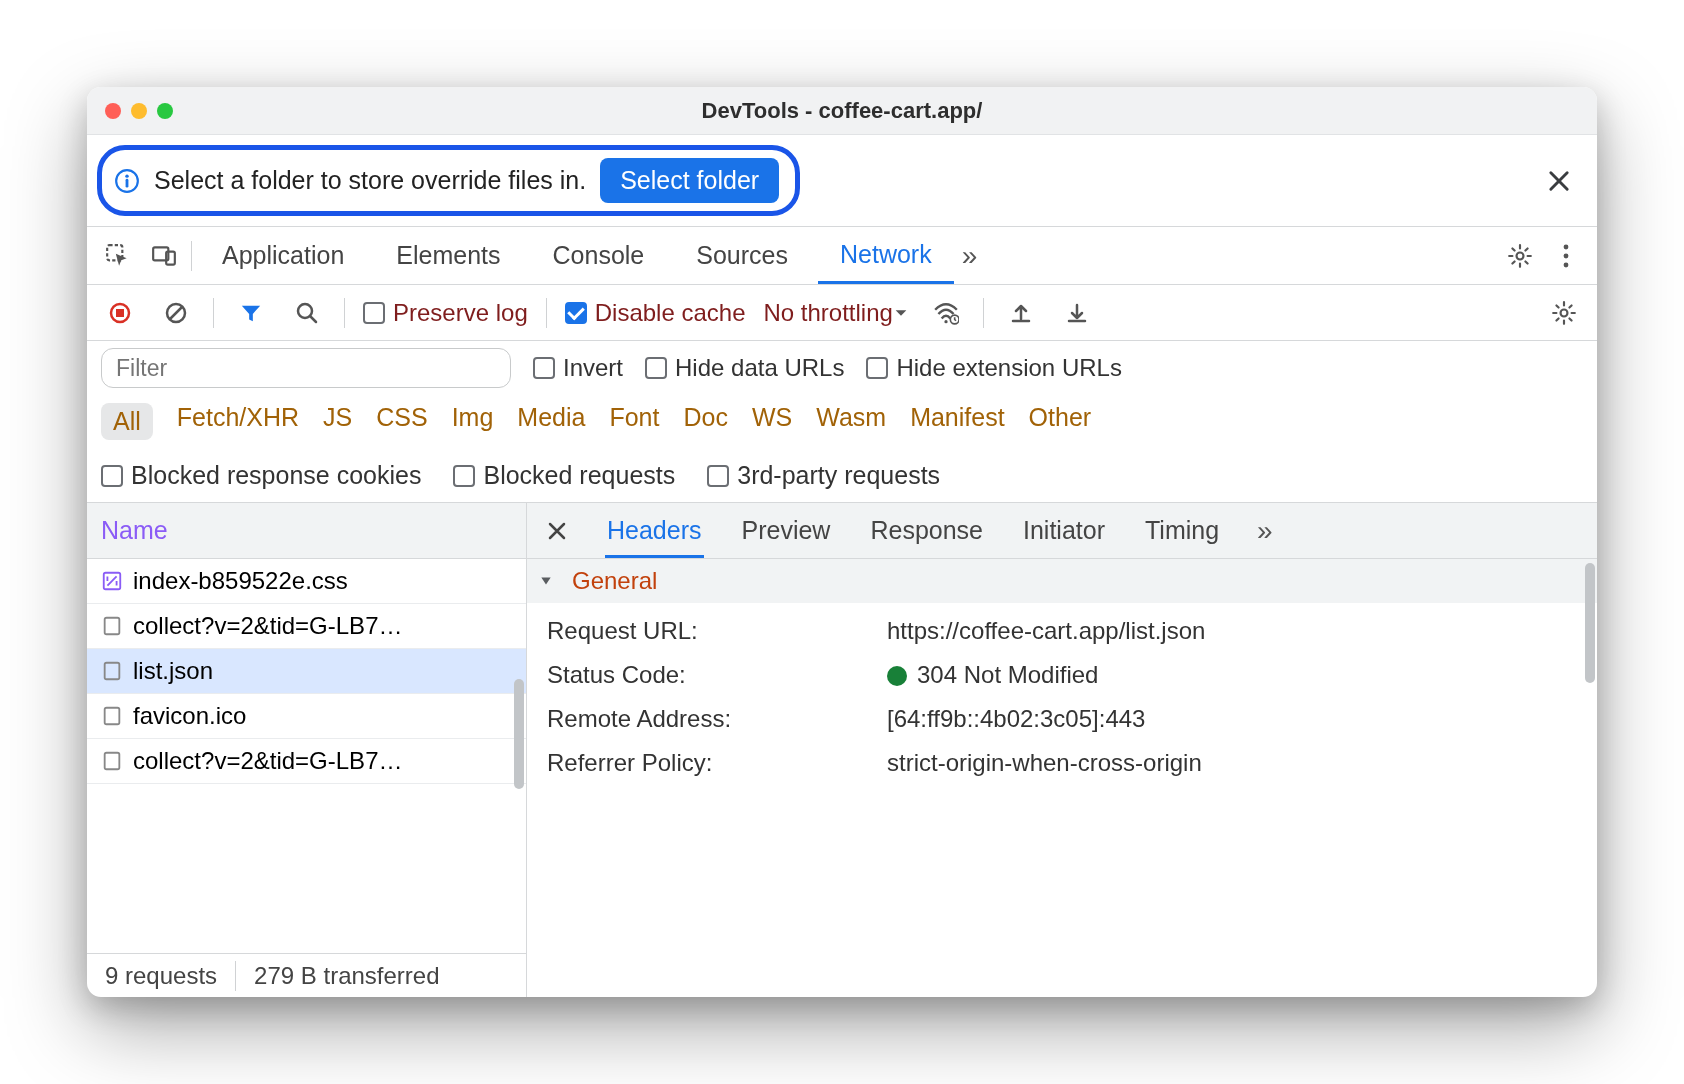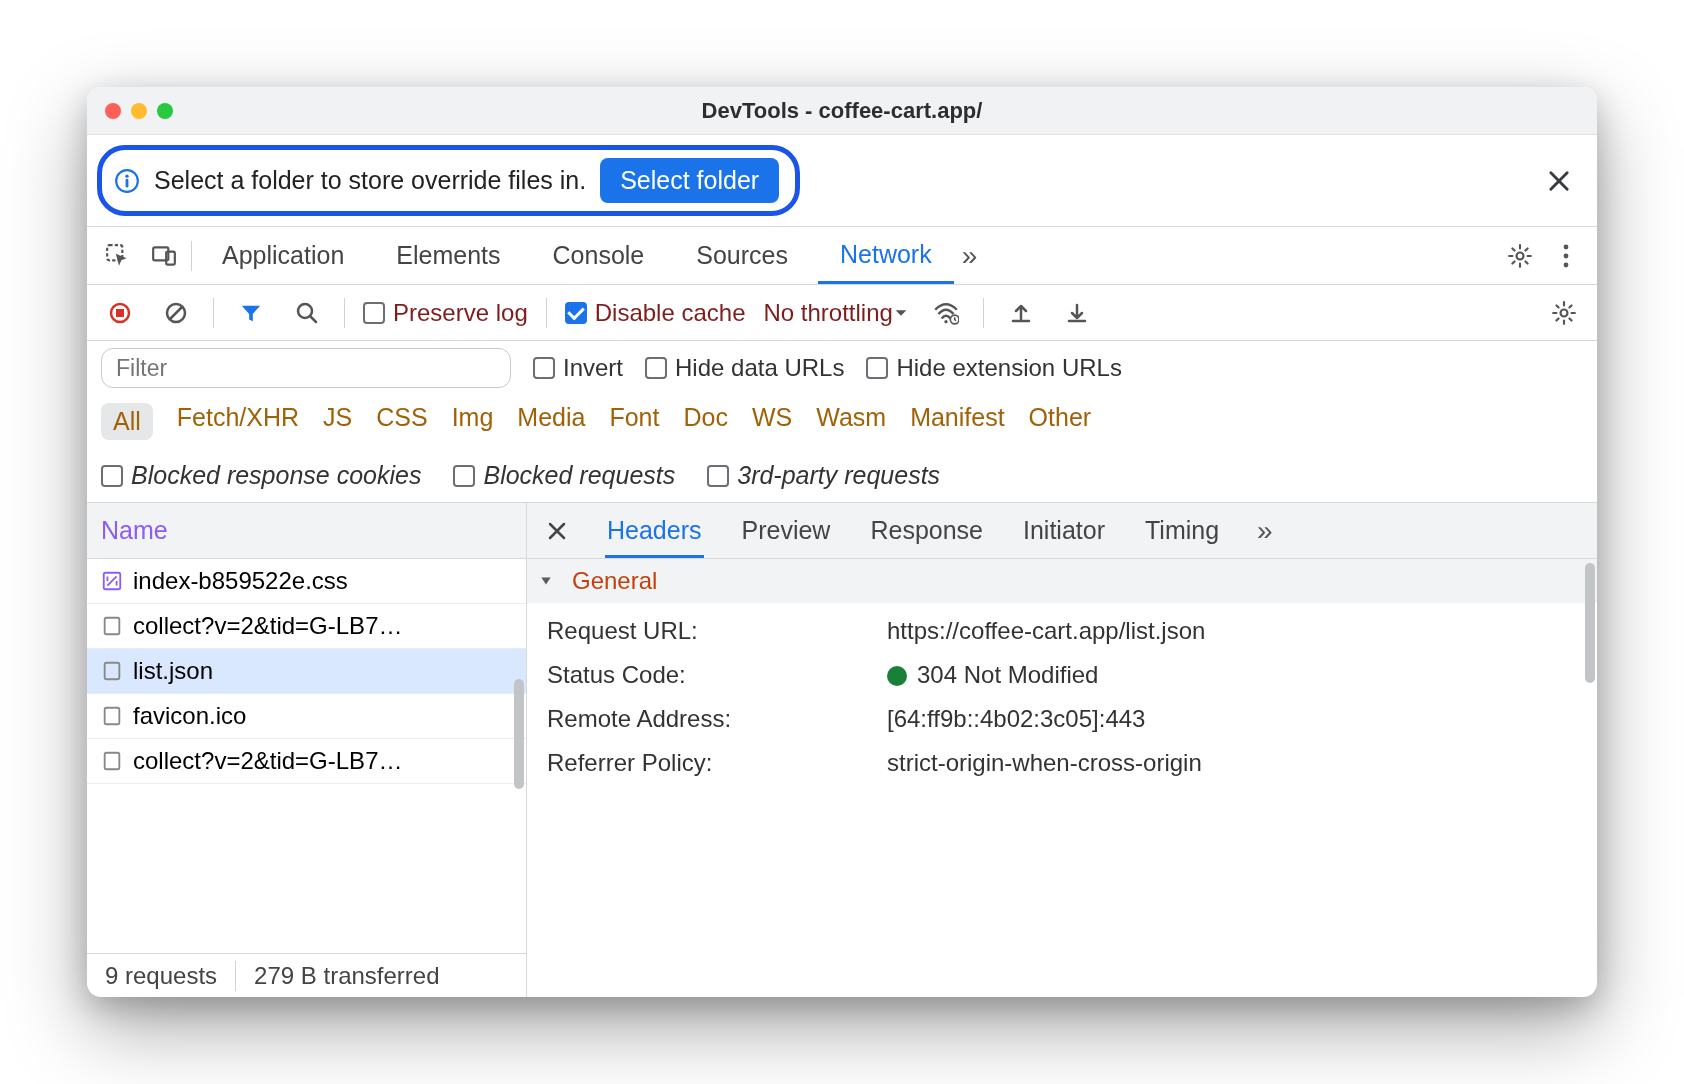--- a/index.html
+++ b/index.html
@@ -172,21 +172,20 @@
 .type-item { cursor: pointer; }
 .extrafilter {
   display: flex;
   align-items: center;
   padding: 8px 14px;
   gap: 32px;
   font-size: 25px;
   color: #333;
   height: 54px;
   border-bottom: 1px solid #d6d8da;
-  font-style: italic;
 }
 .content {
   display: flex;
   flex: 1;
   overflow: hidden;
 }
 .sidebar {
   width: 440px;
   border-right: 1px solid #d6d8da;
   display: flex;

